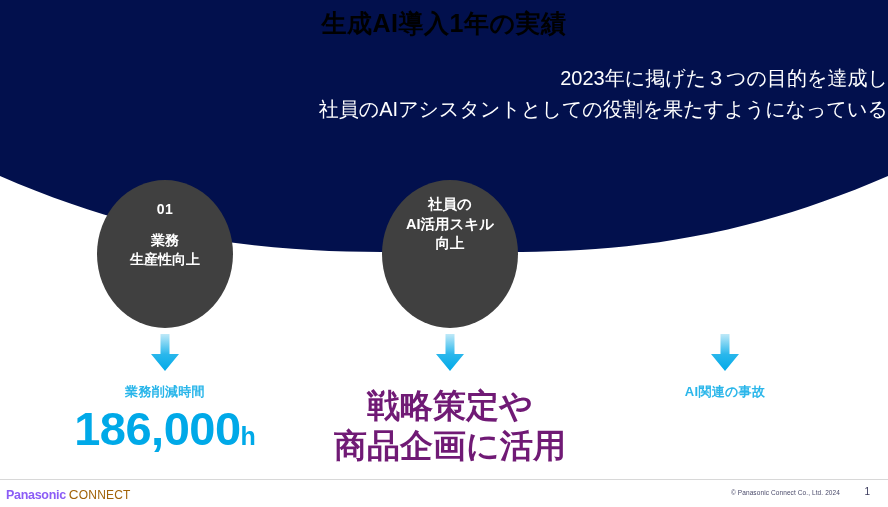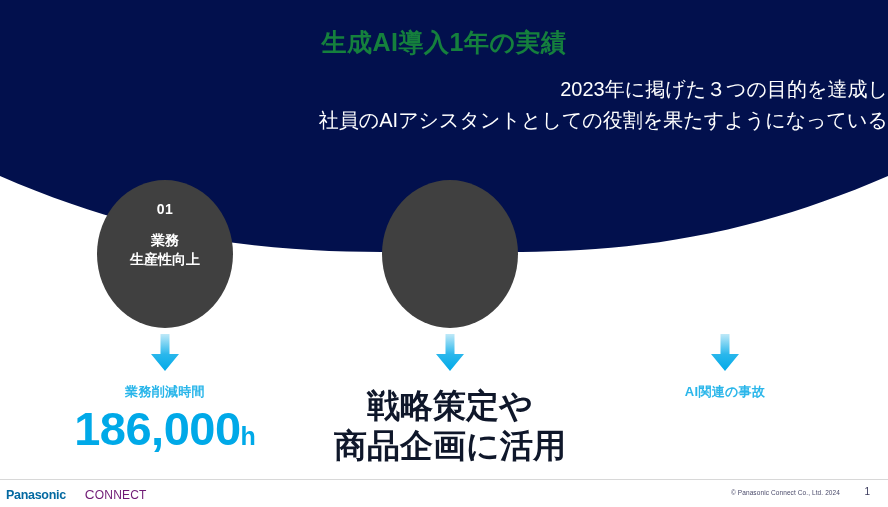--- a/index.html
+++ b/index.html
@@ -40,27 +40,26 @@
   .header-text {
     position: absolute;
     left: 0;
     top: 0;
     width: 888px;
     z-index: 3;
     text-align: center;
     color: #ffffff;
   }
   .slide-title {
-    margin: 0;
-    padding-top: 27px;
+    margin: 8px;
     font-size: 25px;
     font-weight: bold;
     letter-spacing: 0.5px;
     line-height: 1.2;
-    color: #15803d;
+    color: #000000;
   }
   .slide-subtitle {
     margin: 0;
     padding-top: 17px;
     font-size: 20px;
     font-weight: normal;
     line-height: 1.55;
     color: #ffffff;
   }
   .slide-subtitle .sub-line { display: block; text-align: right; }
@@ -156,21 +155,21 @@
   .result-unit {
     font-size: 25px;
     font-weight: bold;
     letter-spacing: 0;
   }
   .result-value-text {
     display: block;
     margin-top: 2px;
     font-size: 33px;
     font-weight: bold;
-    color: #0f172a;
+    color: #701a75;
     line-height: 1.22;
     white-space: pre-line;
   }
 
   
   .footer {
     position: absolute;
     left: 0;
     bottom: 0;
     width: 888px;
@@ -189,29 +188,29 @@
   .logo {
     position: absolute;
     left: 6px;
     top: 7px;
     line-height: 1;
     white-space: nowrap;
   }
   .logo-panasonic {
     font-size: 12.5px;
     font-weight: bold;
-    color: #0369a1;
+    color: #8b5cf6;
     letter-spacing: -0.3px;
   }
   .logo-connect {
     font-size: 12px;
     font-weight: normal;
-    color: #701a75;
+    color: #a16207;
     letter-spacing: 0.2px;
-    margin-left: 19px;
+    margin-left: 3px;
   }
   .logo-connect .cap { font-size: 13.5px; }
   .copyright {
     position: absolute;
     right: 48px;
     top: 10px;
     font-size: 6.5px;
     color: #4a4a6a;
     letter-spacing: 0.1px;
     white-space: nowrap;
@@ -264,20 +263,23 @@
         </svg>
       </div>
       <div class="result">
         <span class="result-label">業務削減時間</span>
         <span class="result-value"><span>186,000</span><span class="result-unit">h</span></span>
       </div>
     </div>
 
     <div class="pillar pillar-2">
       <div class="circle circle-2">
+        <span class="circle-label">社員の
+AI活用スキル
+向上</span>
       </div>
       <div class="arrow">
         <svg width="30" height="38" viewBox="0 0 30 38" xmlns="http://www.w3.org/2000/svg">
           <defs>
             <linearGradient id="ag2" x1="0" y1="0" x2="0" y2="1">
               <stop offset="0%" stop-color="#bfe9f8"></stop>
               <stop offset="55%" stop-color="#2ab7ec"></stop>
               <stop offset="100%" stop-color="#00aae8"></stop>
             </linearGradient>
           </defs>

